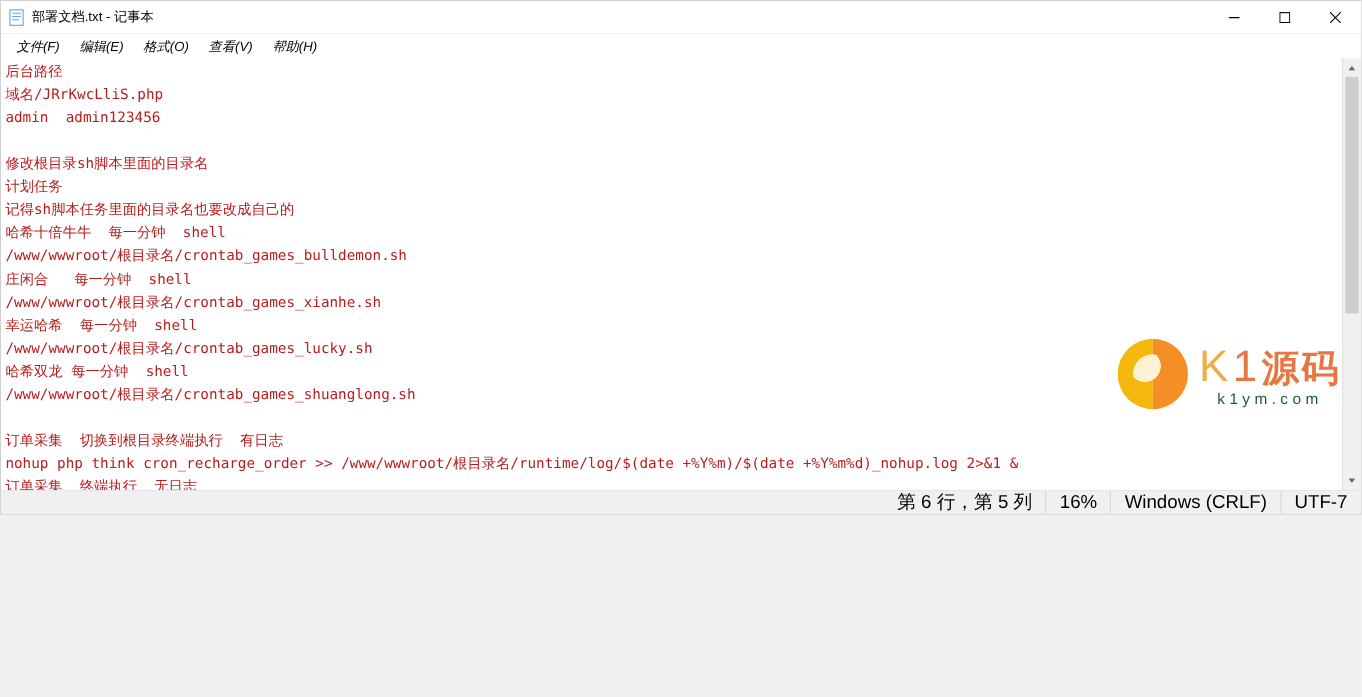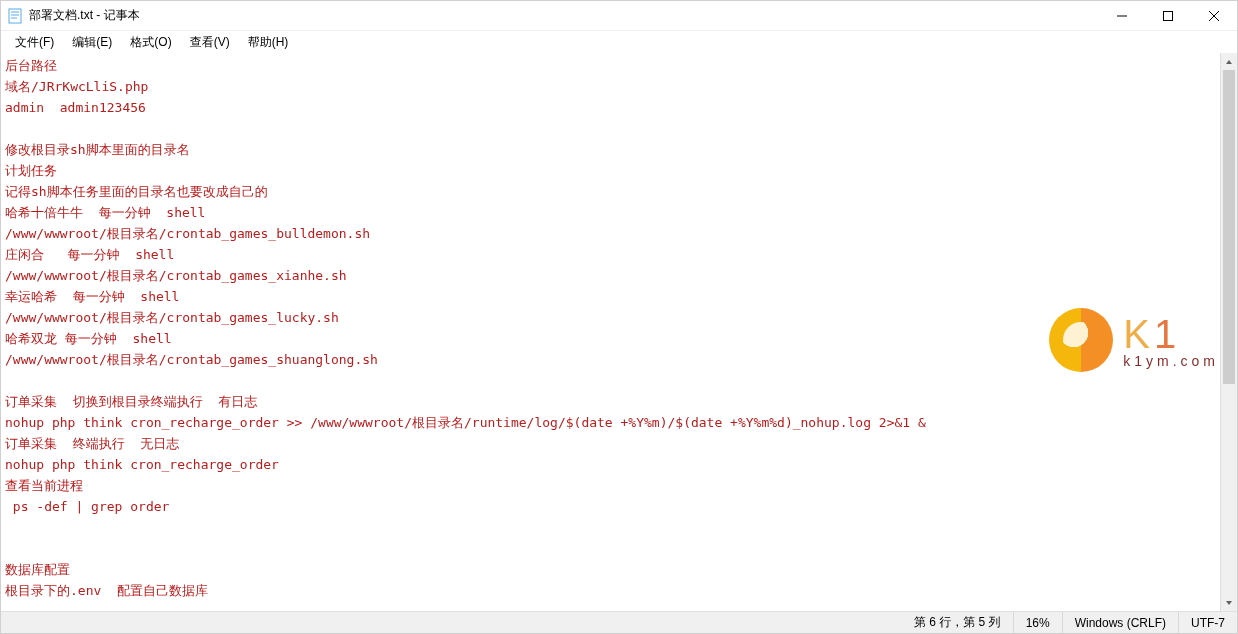--- a/index.html
+++ b/index.html
@@ -1,48 +1,48 @@
 <!DOCTYPE html>
 <html><head>
 <meta charset="utf-8">
 <style>
   * { box-sizing: border-box; margin: 0; padding: 0; }
   html, body { width: 1238px; height: 634px; font-family: "Segoe UI", "Microsoft YaHei", sans-serif; font-size: 12px; background: #f0f0f0; overflow: hidden; }
-  .window { width: 1238px; height: 634px; background: #fff; display: flex; flex-direction: column; border: 1px solid #d0d0d0; position: relative; }
+  .window { width: 1238px; height: 468px; background: #fff; display: flex; flex-direction: column; border: 1px solid #d0d0d0; position: relative; }
   .titlebar { height: 30px; display: flex; align-items: center; justify-content: space-between; background: #fff; border-bottom: 1px solid #eee; }
   .titlebar-left { display: flex; align-items: center; padding-left: 6px; gap: 6px; }
   .app-icon { width: 16px; height: 16px; display: flex; align-items: center; justify-content: center; }
   .title-text { font-size: 12px; color: #000; }
   .win-controls { display: flex; height: 100%; }
   .win-btn { width: 46px; height: 30px; display: flex; align-items: center; justify-content: center; cursor: pointer; }
   .win-btn svg { width: 10px; height: 10px; }
   .menubar { height: 22px; display: flex; align-items: center; padding-left: 6px; gap: 2px; background: #fff; font-size: 12px; }
-  .menu-item { padding: 2px 8px; cursor: pointer; }
+  .menu-item { padding: 2px 8px; cursor: pointer; font-style: italic; }
   .content-wrap { flex: 1; position: relative; overflow: hidden; }
   .textarea { width: 100%; height: 100%; border: none; outline: none; resize: none; font-family: Consolas, "Microsoft YaHei", monospace; font-size: 13px; line-height: 21px; padding: 2px 4px; white-space: pre; overflow: auto; color: #b91c1c; }
   .scrollbar-v { position: absolute; right: 0; top: 0; bottom: 0; width: 17px; background: #f0f0f0; border-left: 1px solid #e0e0e0; display: flex; flex-direction: column; }
   .sb-arrow { height: 17px; display: flex; align-items: center; justify-content: center; cursor: pointer; }
   .sb-track { flex: 1; position: relative; }
   .sb-thumb { position: absolute; left: 2px; right: 2px; top: 0; height: 60%; background: #cdcdcd; }
-  .statusbar { height: 22px; border-top: 1px solid #e0e0e0; background: #f0f0f0; display: flex; align-items: center; font-size: 12px; }
+  .statusbar { height: 22px; border-top: 1px solid #e0e0e0; background: #f0f0f0; display: flex; align-items: center; font-size: 17px; }
   .status-spacer { flex: 1; }
   .status-cell { padding: 0 12px; border-left: 1px solid #d8d8d8; height: 100%; display: flex; align-items: center; white-space: nowrap; }
   .status-cell.first { border-left: none; }
   
   .watermark { position: absolute; right: 18px; top: 255px; pointer-events: none; display: flex; align-items: center; gap: 10px; opacity: 0.95; }
   .wm-logo { width: 64px; height: 64px; position: relative; }
   .wm-logo .half-l { position: absolute; left: 0; top: 0; width: 32px; height: 64px; border-radius: 32px 0 0 32px; background: #f5b400; }
   .wm-logo .half-r { position: absolute; right: 0; top: 0; width: 32px; height: 64px; border-radius: 0 32px 32px 0; background: #f48a1a; }
   .wm-logo .swirl { position: absolute; left: 14px; top: 14px; width: 36px; height: 36px; border-radius: 50%; background: radial-gradient(circle at 30% 30%, #fff2d0 0 40%, transparent 41%); }
   .wm-text { display: flex; flex-direction: column; }
   .wm-main { display: flex; align-items: baseline; gap: 4px; }
   .wm-k { font-size: 40px; font-weight: 300; color: #eda93f; font-family: "Segoe UI", sans-serif; }
   .wm-1 { font-size: 40px; font-weight: 300; color: #e67038; }
   .wm-cn { font-size: 34px; font-weight: 700; color: #e67038; letter-spacing: 2px; }
-  .wm-sub { font-size: 14px; letter-spacing: 4px; color: #7f1d1d; text-align: left; margin-top: -4px; }
+  .wm-sub { font-size: 14px; letter-spacing: 4px; color: #14532d; text-align: center; margin-top: -4px; }
 </style>
 </head>
 <body>
 
 <div class="window">
 
   <div class="titlebar">
     <div class="titlebar-left">
       <span class="app-icon">
         <svg viewBox="0 0 16 16">
@@ -129,20 +129,21 @@
     <div class="watermark">
       <div class="wm-logo">
         <div class="half-l"></div>
           <div class="half-r"></div>
           <div class="swirl"></div>
       </div>
       <div class="wm-text">
         <div class="wm-main">
           <span class="wm-k">K</span>
             <span class="wm-1">1</span>
+          <span class="wm-cn">源码</span>
         </div>
         <div class="wm-sub">k1ym.com</div>
       </div>
     </div>
   </div>
 
   <div class="statusbar">
     <div class="status-spacer"></div>
     <div class="status-cell first">第 6 行，第 5 列</div>
     <div class="status-cell">16%</div>

